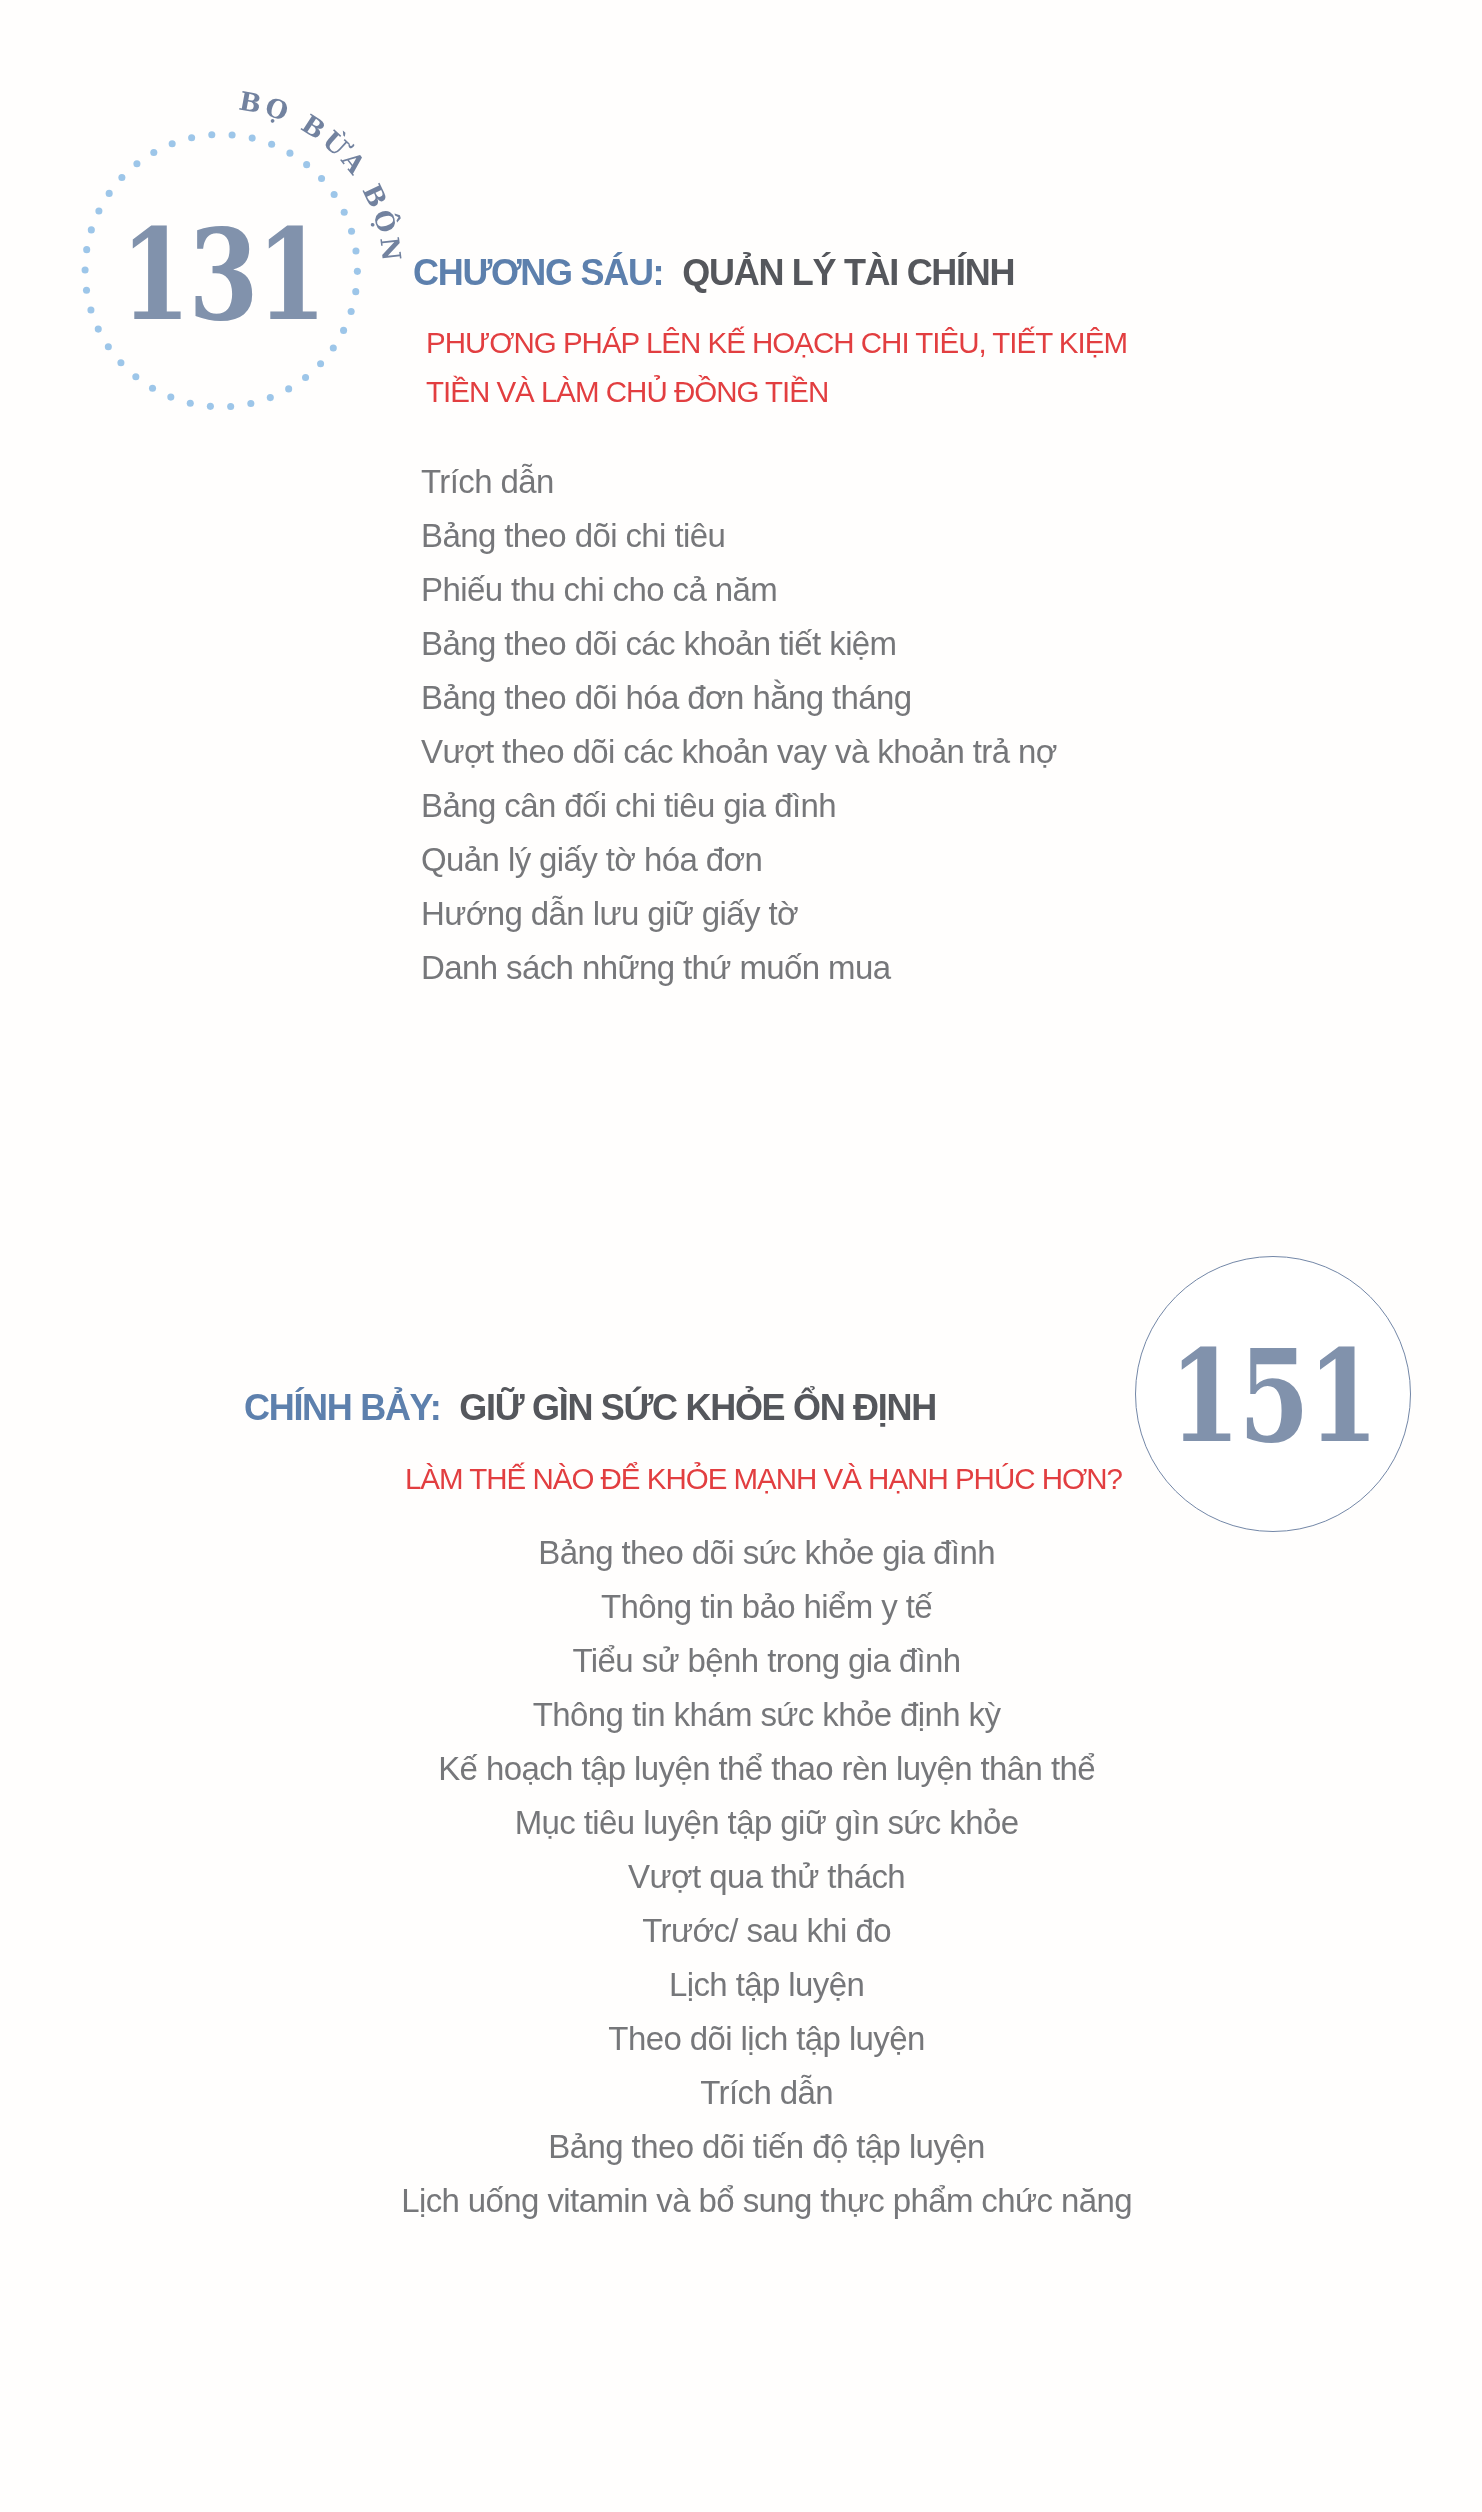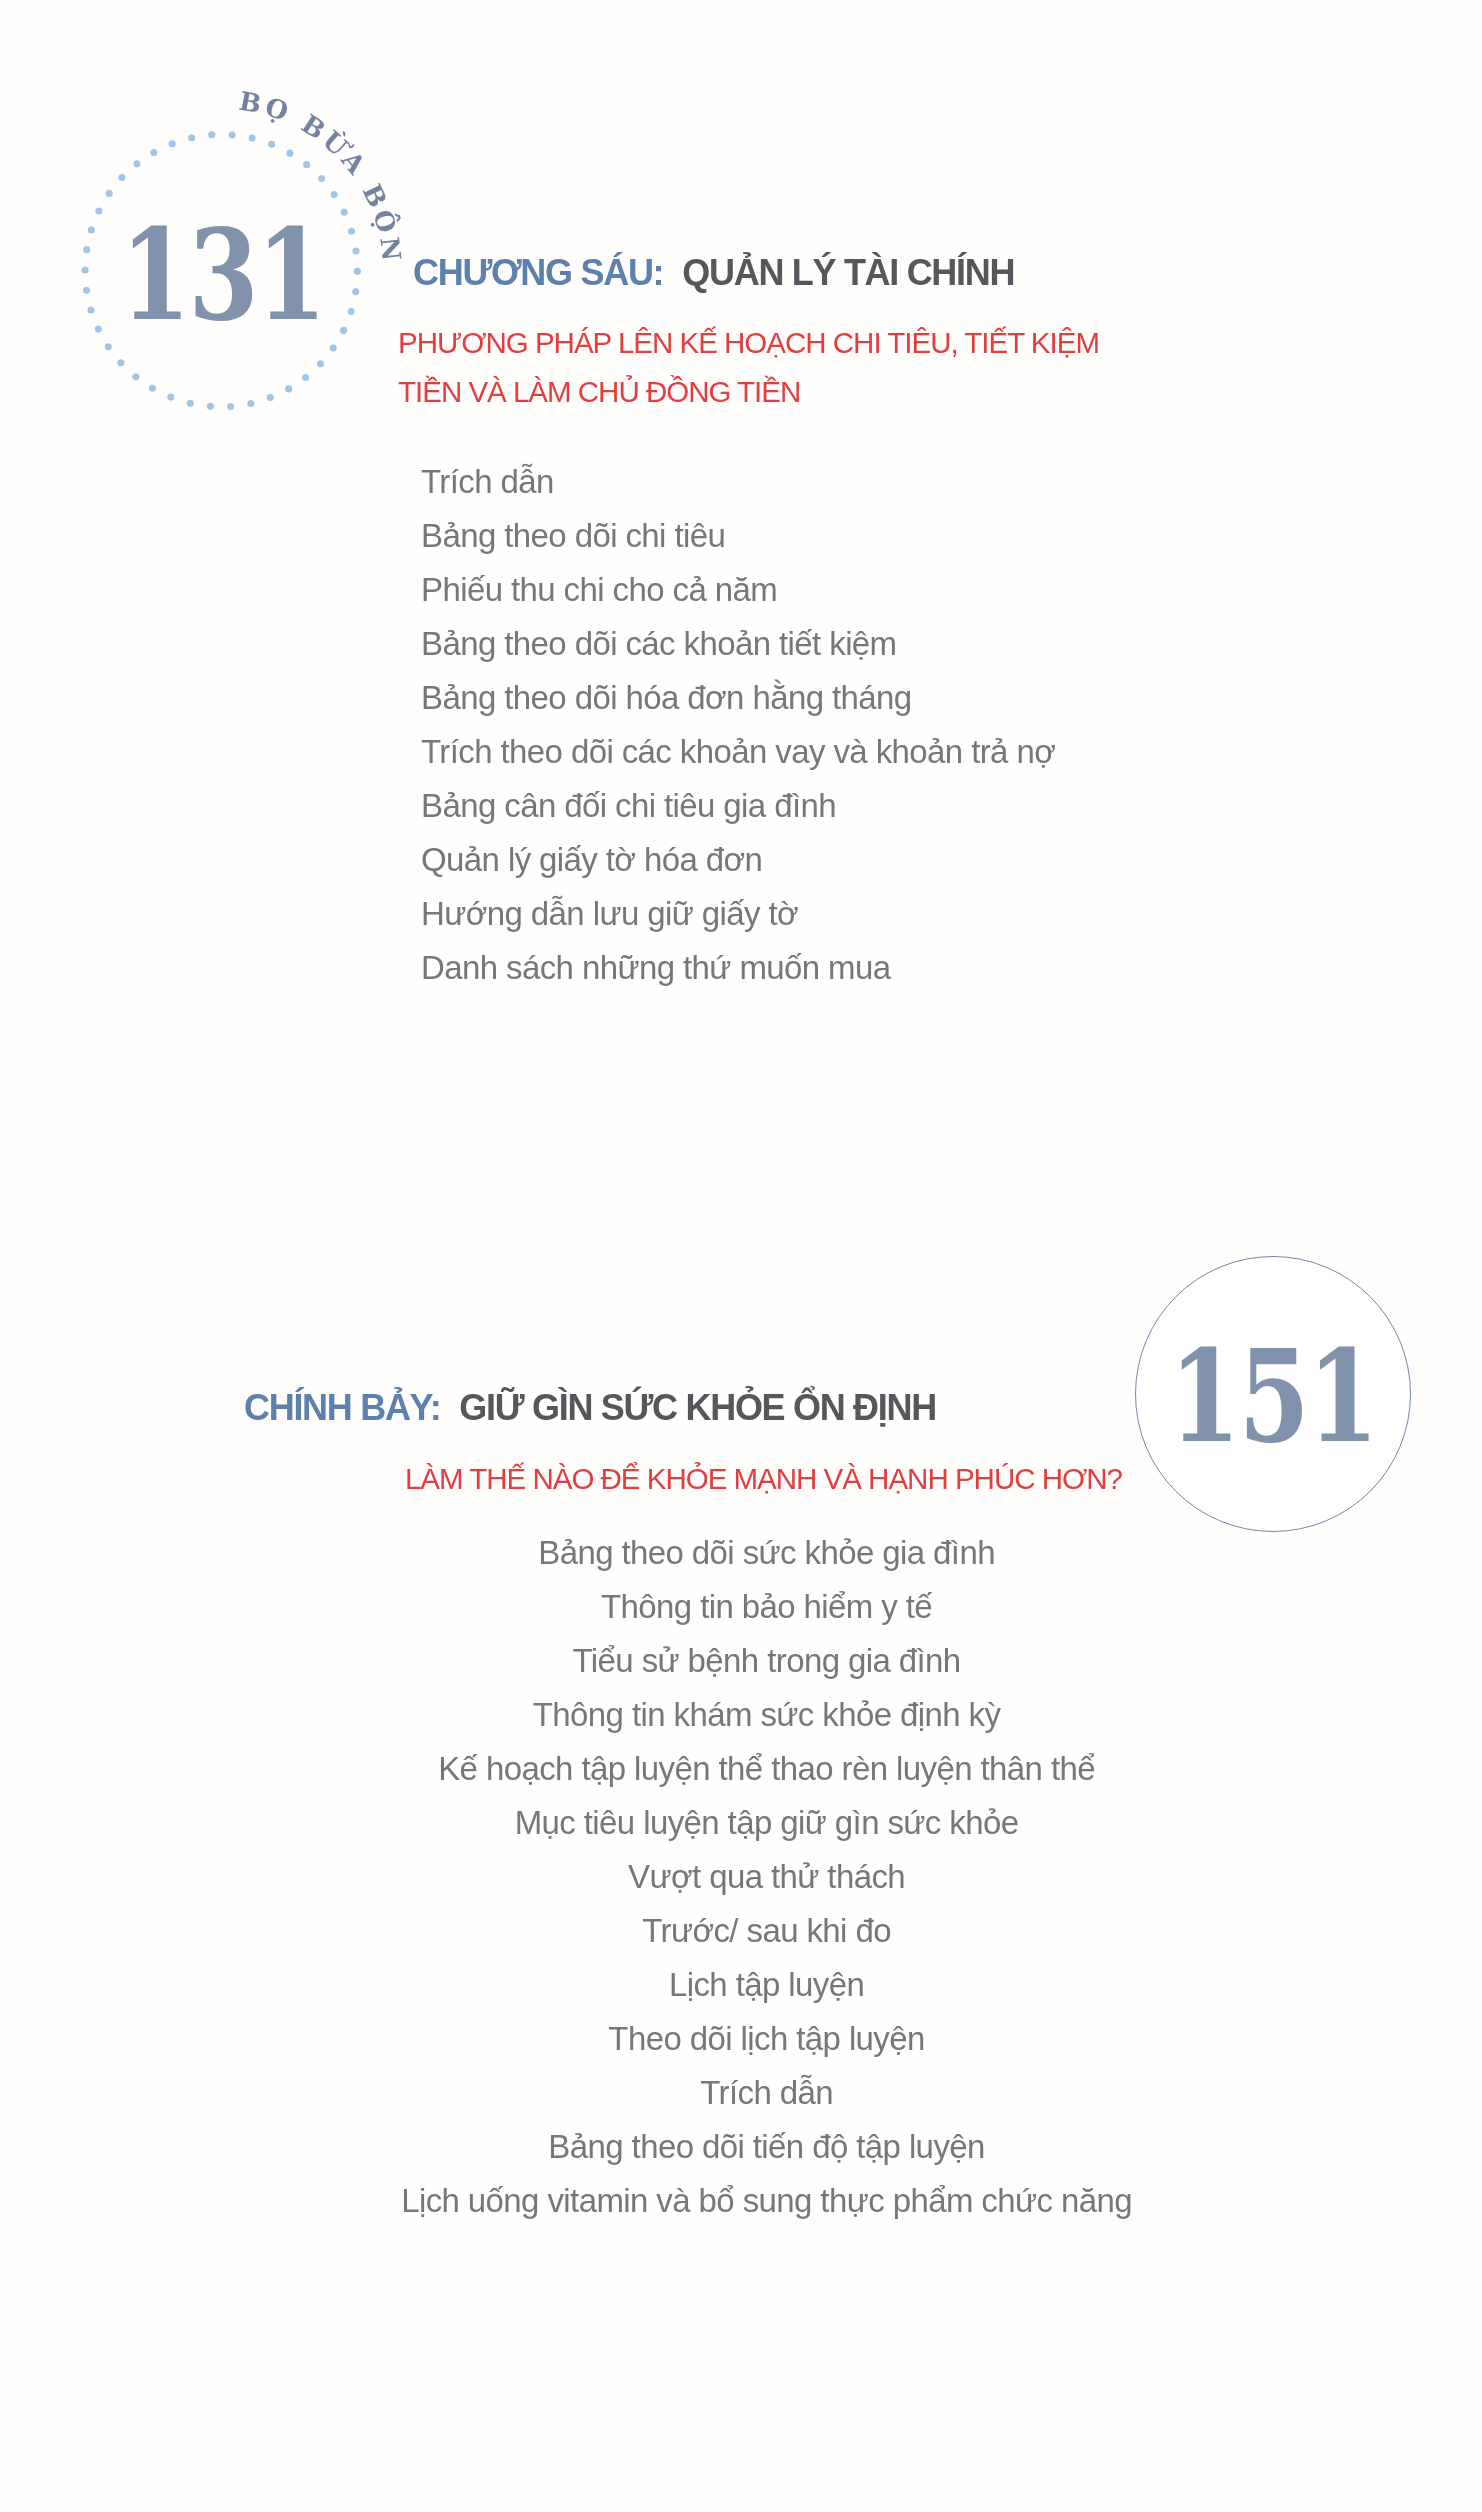--- a/index.html
+++ b/index.html
@@ -46,21 +46,21 @@
   
   .red-subtitle{
     position:absolute;
     color:#e23e40;
     font-size:29.5px;
     letter-spacing:-1px;
     line-height:49px;
     white-space:nowrap;
     font-weight:400;
   }
-  .ch6-subtitle{left:398px;top:318px;}
+  .ch6-subtitle{left:426px;top:318px;}
   .ch7-subtitle{right:361px;top:1454px;text-align:right;margin-left:48px;}
 
   
   .toc-list{
     position:absolute;
     font-size:33px;
     letter-spacing:-0.6px;
     line-height:54px;
     color:#76777a;
     white-space:nowrap;
@@ -146,21 +146,21 @@
     <div>PHƯƠNG PHÁP LÊN KẾ HOẠCH CHI TIÊU, TIẾT KIỆM</div>
     <div>TIỀN VÀ LÀM CHỦ ĐỒNG TIỀN</div>
   </div>
 
   <div class="toc-list ch6-list" id="ch6-list">
       <div>Trích dẫn</div>
       <div>Bảng theo dõi chi tiêu</div>
       <div>Phiếu thu chi cho cả năm</div>
       <div>Bảng theo dõi các khoản tiết kiệm</div>
       <div>Bảng theo dõi hóa đơn hằng tháng</div>
-      <div>Trích theo dõi các khoản vay và khoản trả nợ</div>
+      <div>Vượt theo dõi các khoản vay và khoản trả nợ</div>
       <div>Bảng cân đối chi tiêu gia đình</div>
       <div>Quản lý giấy tờ hóa đơn</div>
       <div>Hướng dẫn lưu giữ giấy tờ</div>
       <div>Danh sách những thứ muốn mua</div>
     </div>
 
   <div class="chapter-heading ch7-heading">
     <span class="kicker">CHÍNH BẢY:</span><span class="chapter-title">GIỮ GÌN SỨC KHỎE ỔN ĐỊNH</span>
   </div>
 

